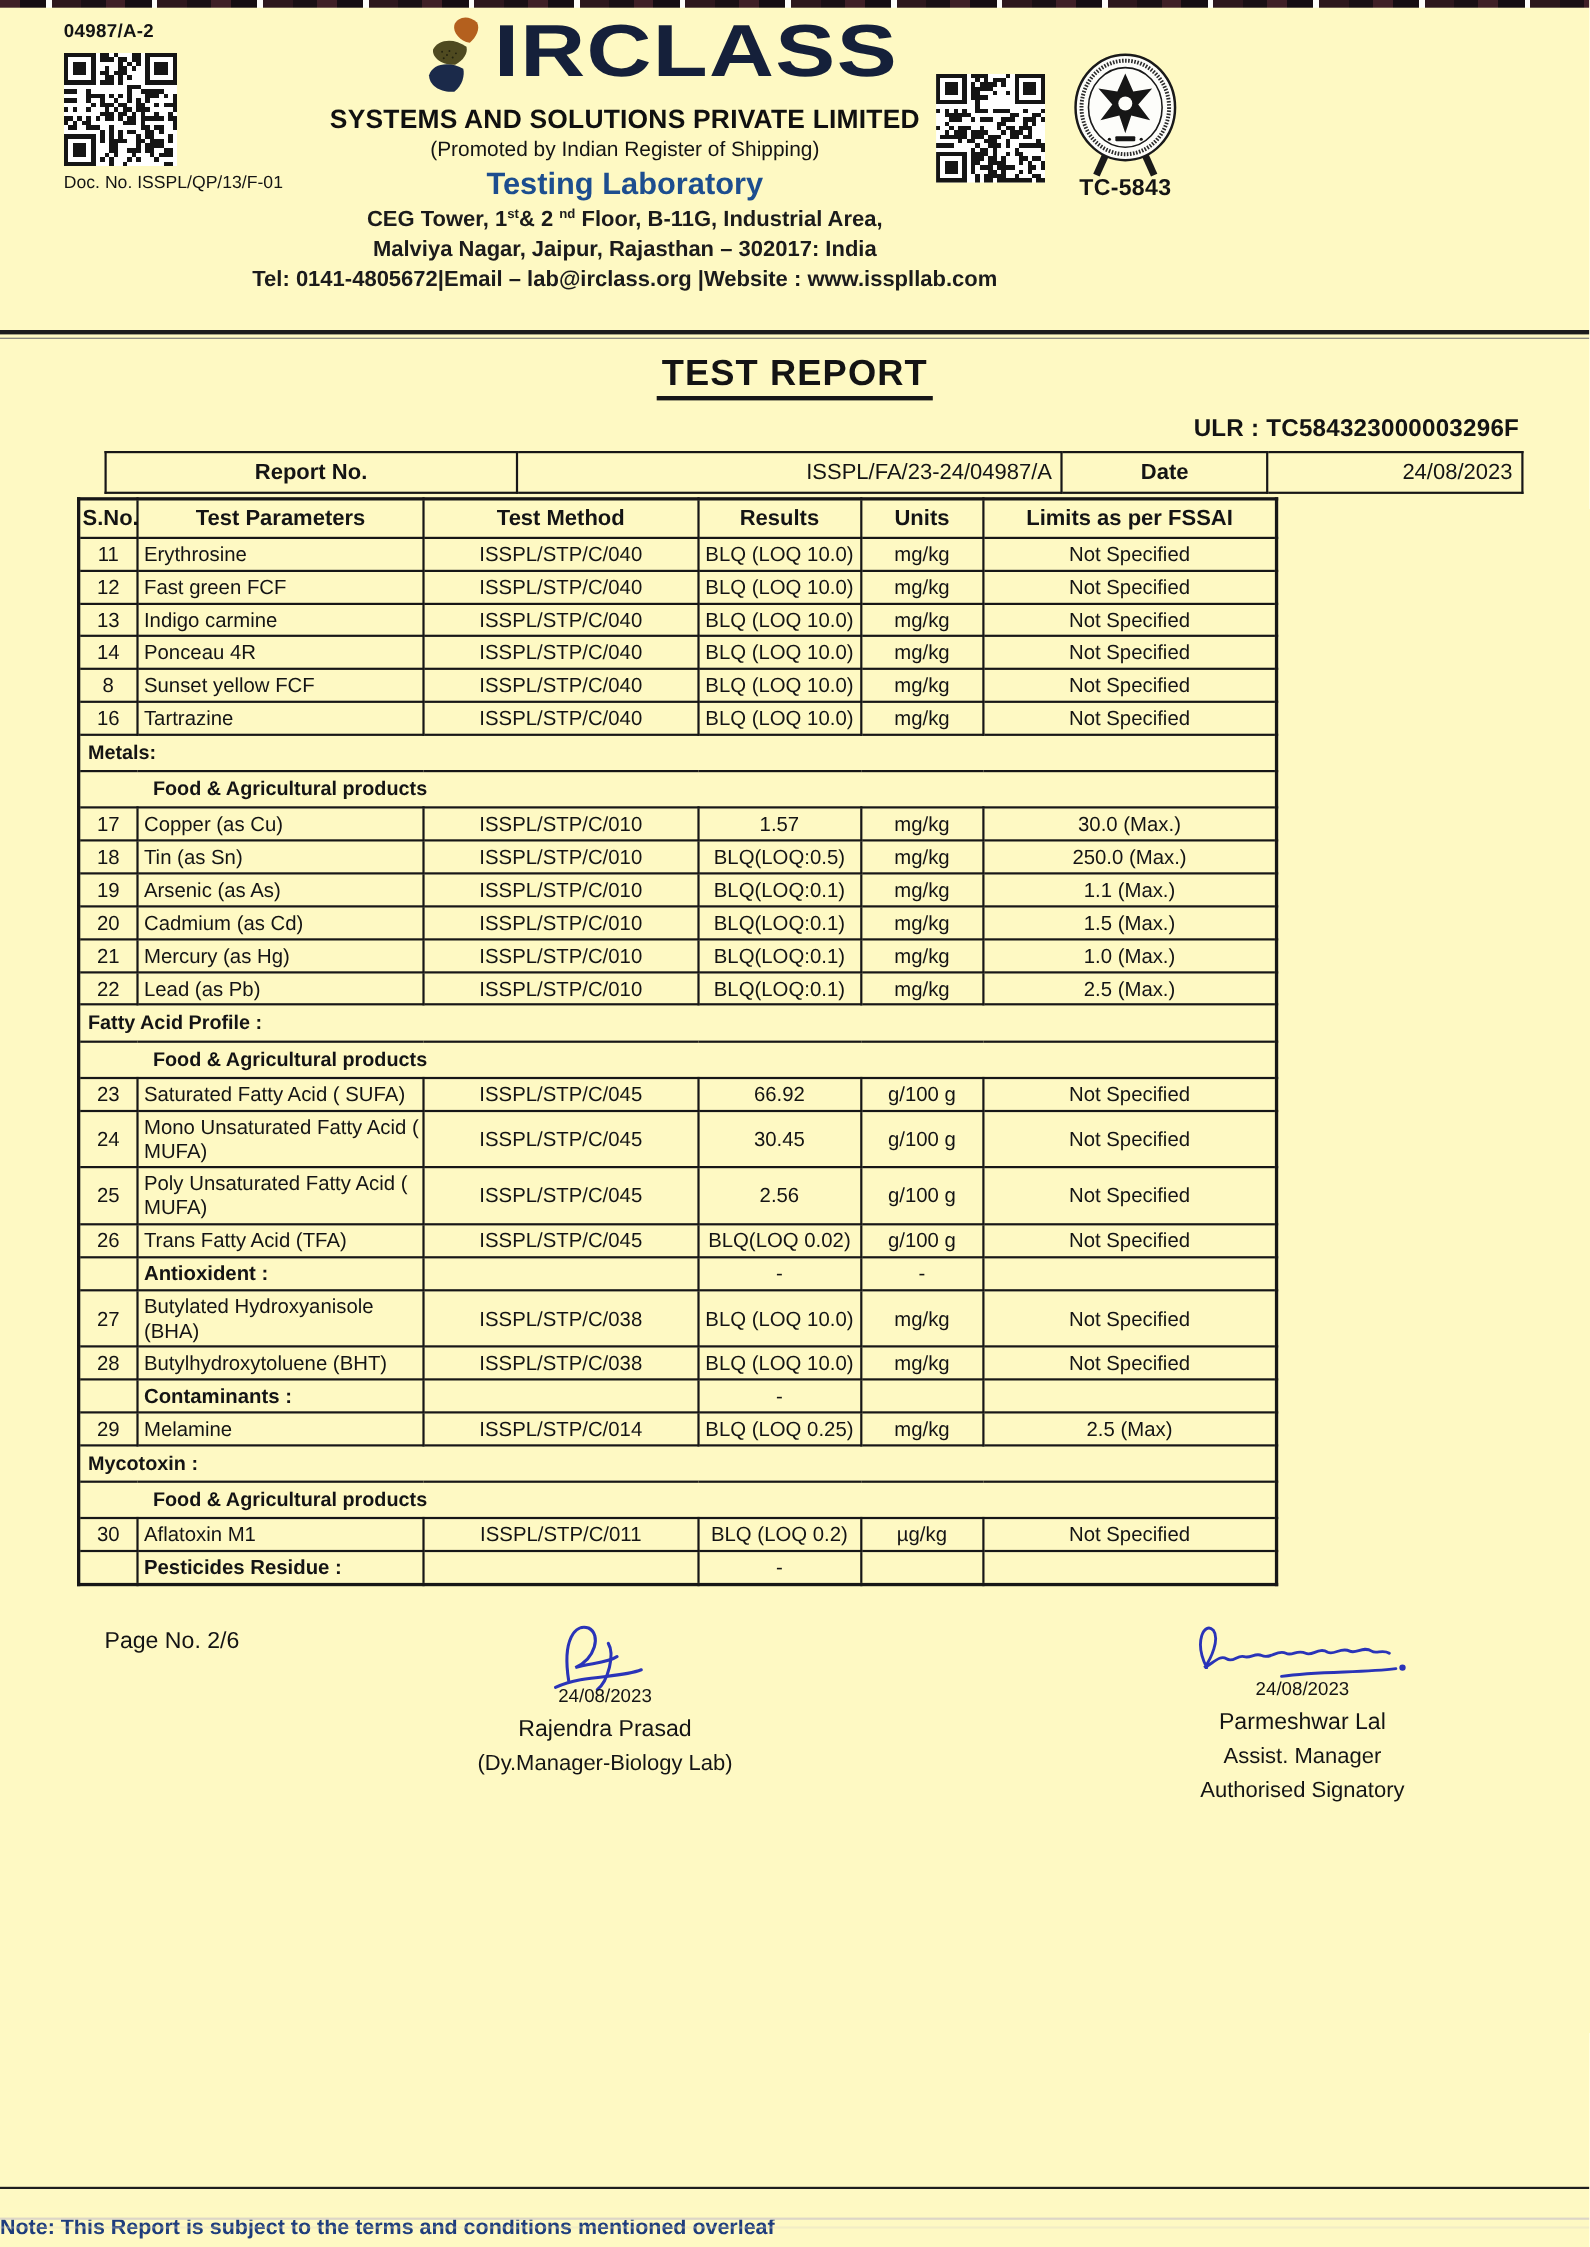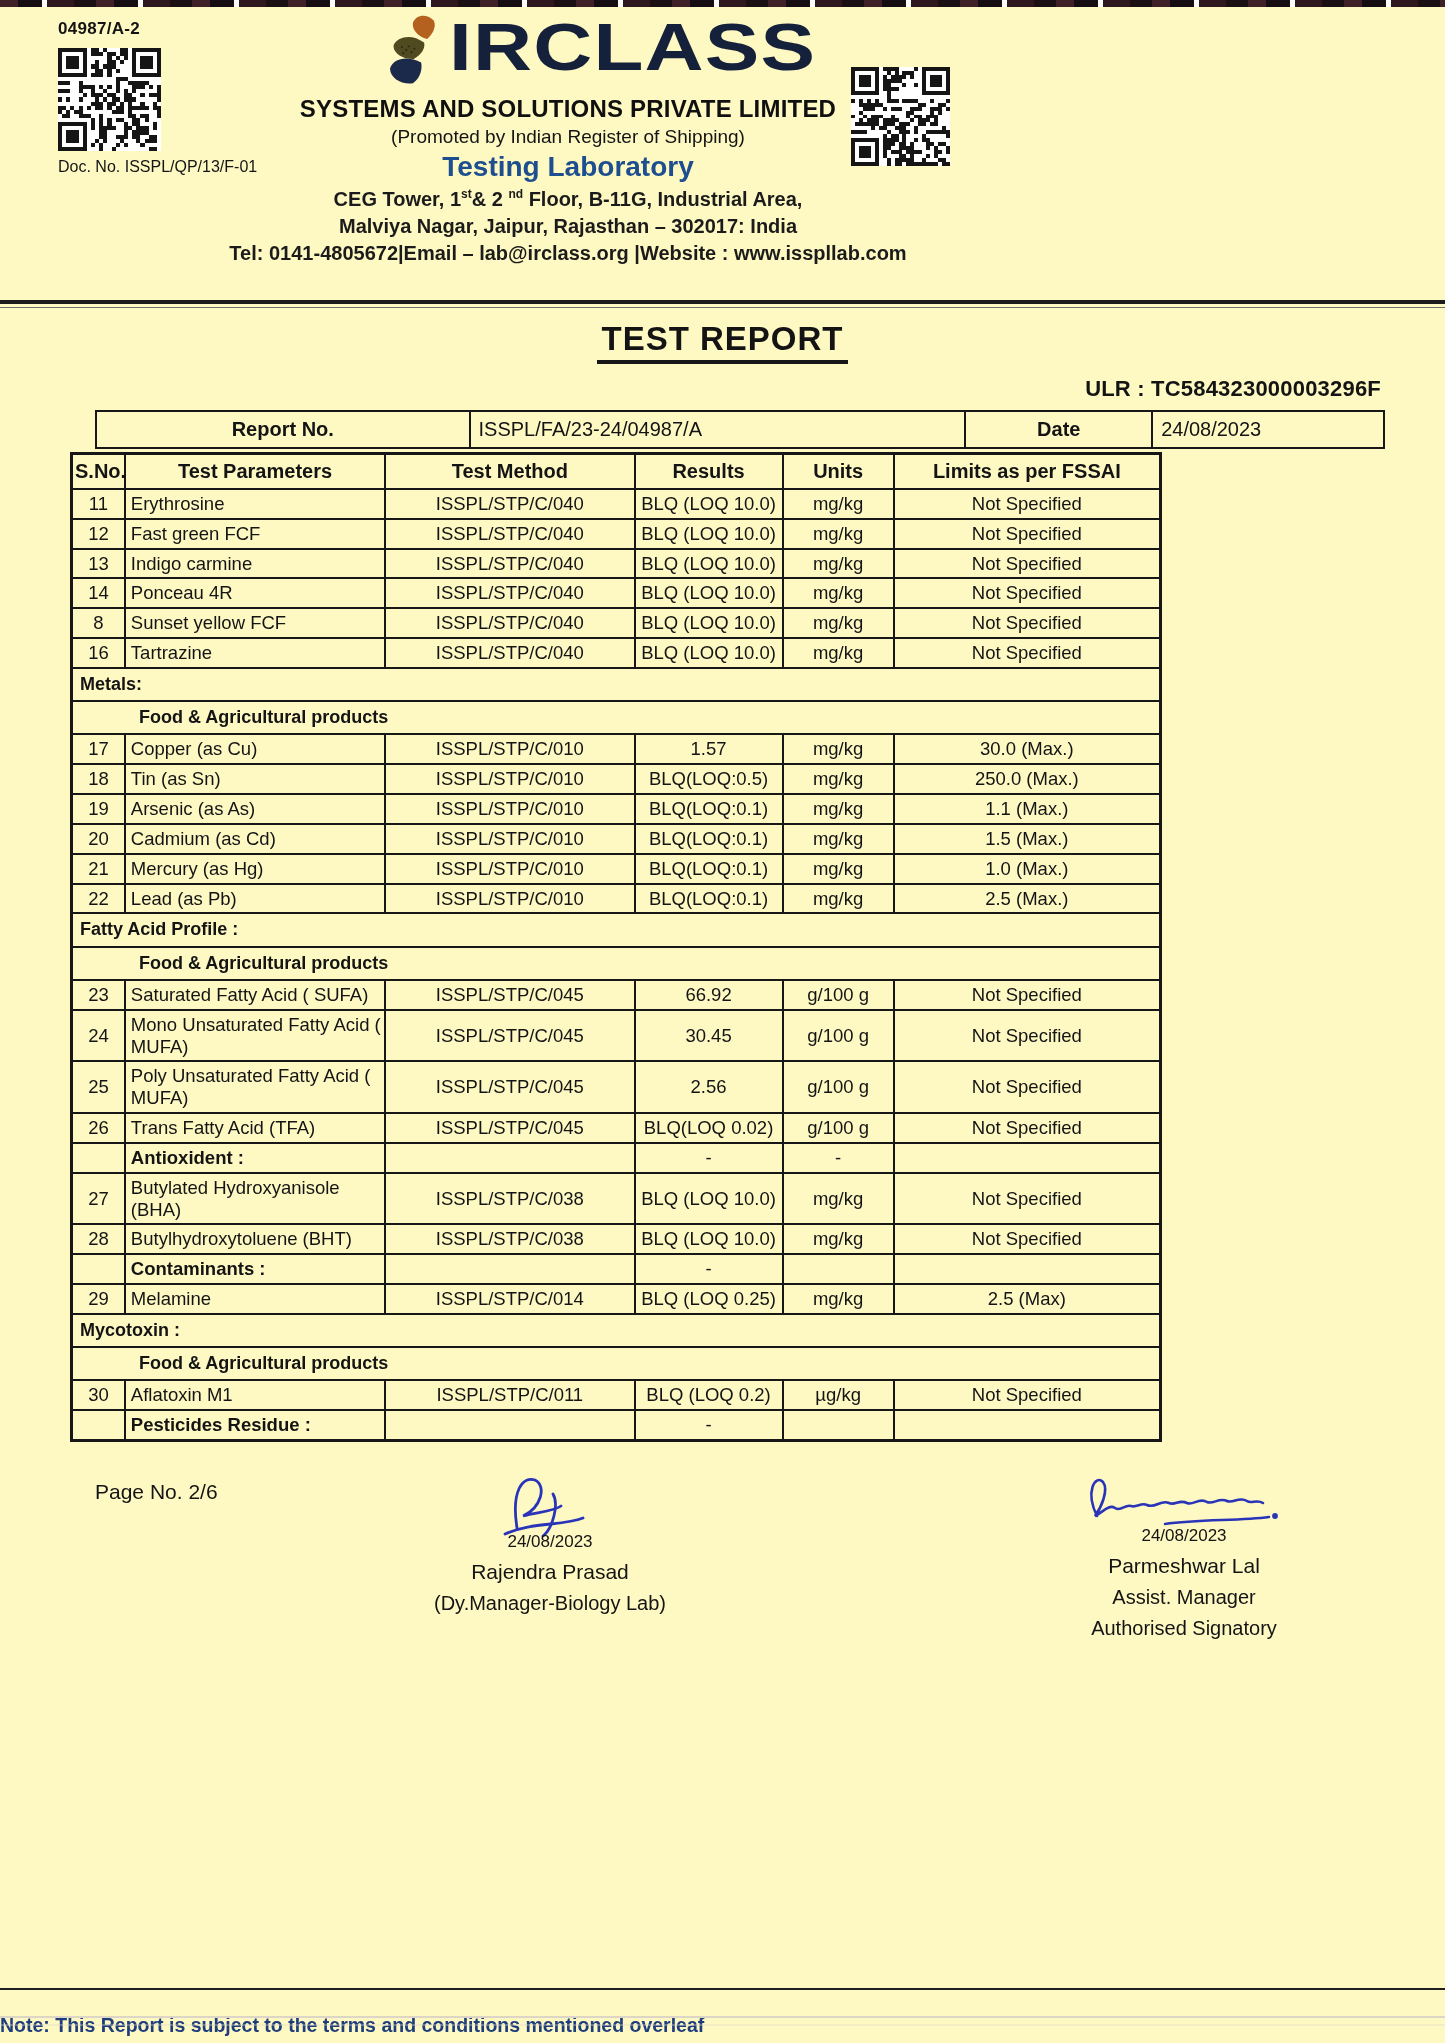--- a/index.html
+++ b/index.html
@@ -31,21 +31,21 @@
   
   .rule{border-top:4px solid #1c1c1c;border-bottom:1px solid #707070;height:3px;}
   .title-wrap{text-align:center;margin-top:12px;}
   .title{font-size:33px;font-weight:800;letter-spacing:1px;border-bottom:4px solid #171717;
          padding:0 4px 2px;display:inline-block;}
   .ulr{text-align:right;margin:12px 64px 8px 0;font-size:22px;font-weight:700;letter-spacing:.2px;}
   
   .band{width:1290px;margin:6px 0 0 95px;border-collapse:collapse;border:2px solid #14532d;table-layout:fixed;}
   .band td{border:2.5px solid #171717;font-size:20px;padding:6px 8px;}
   .band .b-label{font-weight:700;text-align:center;}
-  .band .b-val{text-align:left;padding-left:8px;}
+  .band .b-val{text-align:right;padding-left:28px;}
   .results{width:1092px;margin:3px 0 0 70px;border-collapse:collapse;border:3px solid #171717;table-layout:fixed;}
   .results th{border:2.5px solid #171717;font-size:20px;font-weight:700;padding:5px 2px;}
   .results td{border:2px solid #171717;font-size:18.5px;padding:3px 3px;text-align:center;
               line-height:1.18;overflow:hidden;}
   .results td.c-param{text-align:left;padding-left:5px;}
   .row-section td{text-align:left !important;font-weight:700;font-size:18px;padding:5px 7px;}
   .row-subsection td{text-align:left !important;font-weight:700;font-size:18px;padding:5px 6px 5px 66px;}
   .c-group{font-weight:700;}
   
   .footer{display:flex;margin:30px 0 0 95px;width:1290px;align-items:flex-start;}
@@ -525,20 +525,37 @@
           <rect x="2" y="2" width="3" height="3"></rect>
           <rect x="18" y="0" width="7" height="7"></rect>
           <rect x="19" y="1" width="5" height="5" fill="#fff"></rect>
           <rect x="20" y="2" width="3" height="3"></rect>
           <rect x="0" y="18" width="7" height="7"></rect>
           <rect x="1" y="19" width="5" height="5" fill="#fff"></rect>
           <rect x="2" y="20" width="3" height="3"></rect>
         </g>
       </svg>
 
+    <div class="nabl">
+      <svg viewBox="0 0 120 126">
+        <path d="M40,104 L31,124" stroke="#1a1a1a" stroke-width="7" fill="none"></path>
+        <path d="M80,104 L89,124" stroke="#1a1a1a" stroke-width="7" fill="none"></path>
+        <ellipse cx="60" cy="56" rx="50" ry="53" fill="#fdfdfa" stroke="#1a1a1a" stroke-width="2.5"></ellipse>
+        <ellipse cx="60" cy="56" rx="44" ry="47" fill="none" stroke="#2a2a2a" stroke-width="4" stroke-dasharray="1.6 1.5"></ellipse>
+        <ellipse cx="60" cy="56" rx="37" ry="40" fill="none" stroke="#1a1a1a" stroke-width="1.6"></ellipse>
+        <path d="M60,22 L68,40 L87,37 L73,53 L85,69 L66,64 L60,82 L54,64 L35,69 L47,53 L33,37 L52,40 Z" fill="#161616"></path>
+        <circle cx="60" cy="52" r="7" fill="#fdfdfa"></circle>
+        <g fill="#161616">
+          <circle cx="44" cy="88" r="1.6"></circle>
+          <rect x="50" y="85" width="20" height="5" rx="1"></rect>
+          <circle cx="76" cy="88" r="1.6"></circle>
+        </g>
+      </svg>
+      <div class="tc">TC-5843</div>
+    </div>
   </header>
 
   <div class="rule"></div>
 
   <div class="title-wrap">
     <span class="title">TEST REPORT</span>
   </div>
   <div class="ulr">ULR : TC584323000003296F</div>
 
   <table class="band">

